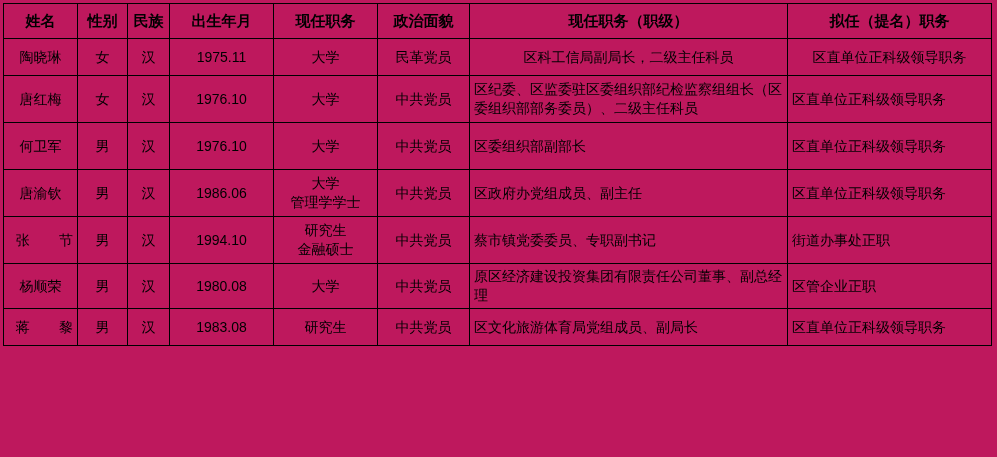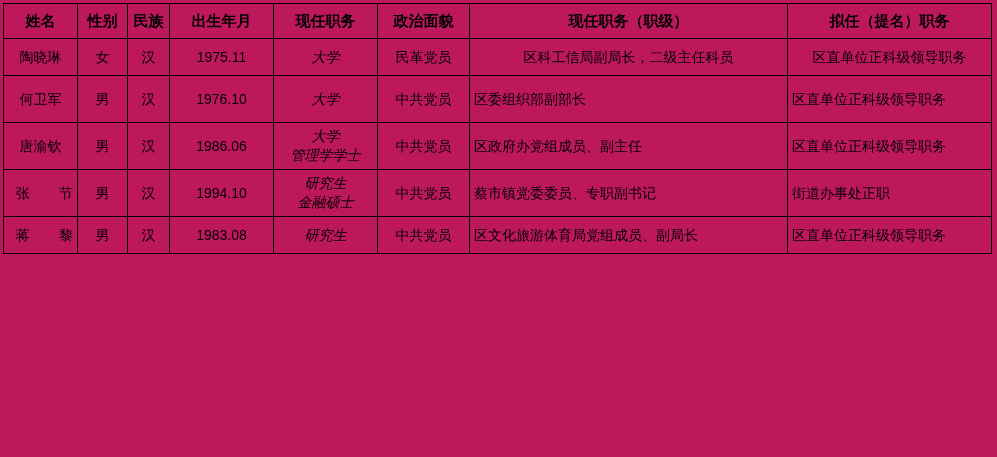--- a/index.html
+++ b/index.html
@@ -57,21 +57,21 @@
     text-align: center;
     white-space: nowrap;
   }
   td.left {
     text-align: left;
   }
   td.edu {
     text-align: center;
     line-height: 1.3;
   }
-  .edu-line { display: block; font-style: italic; }
+  .edu-line { display: block; }
   .name-spaced {
     letter-spacing: 0.55em;
     padding-left: 0.55em;
   }
   tr.r-1 td { height: 36px; text-align: center; }
   tr.r-2 td { height: 46px; }
   tr.r-3 td { height: 46px; }
   tr.r-4 td { height: 46px; }
   tr.r-5 td { height: 36px; }
   tr.r-6 td { height: 46px; }
@@ -112,20 +112,32 @@
         <td class="center">女</td>
         <td class="center">汉</td>
         <td class="center">1975.11</td>
         <td class="edu">
           <span class="edu-line">大学</span>
         </td>
         <td class="center">民革党员</td>
         <td class="left">区科工信局副局长，二级主任科员</td>
         <td class="left">区直单位正科级领导职务</td>
       </tr>
+      <tr class="r-2">
+        <td class="name">唐红梅</td>
+        <td class="center">女</td>
+        <td class="center">汉</td>
+        <td class="center">1976.10</td>
+        <td class="edu">
+          <span class="edu-line">大学</span>
+        </td>
+        <td class="center">中共党员</td>
+        <td class="left">区纪委、区监委驻区委组织部纪检监察组组长（区委组织部部务委员）、二级主任科员</td>
+        <td class="left">区直单位正科级领导职务</td>
+      </tr>
       <tr class="r-3">
         <td class="name">何卫军</td>
         <td class="center">男</td>
         <td class="center">汉</td>
         <td class="center">1976.10</td>
         <td class="edu">
           <span class="edu-line">大学</span>
         </td>
         <td class="center">中共党员</td>
         <td class="left">区委组织部副部长</td>
@@ -151,20 +163,32 @@
         <td class="center">男</td>
         <td class="center">汉</td>
         <td class="center">1994.10</td>
         <td class="edu">
           <span class="edu-line">研究生</span>
           <span class="edu-line">金融硕士</span>
         </td>
         <td class="center">中共党员</td>
         <td class="left">蔡市镇党委委员、专职副书记</td>
         <td class="left">街道办事处正职</td>
+      </tr>
+      <tr class="r-7">
+        <td class="name">杨顺荣</td>
+        <td class="center">男</td>
+        <td class="center">汉</td>
+        <td class="center">1980.08</td>
+        <td class="edu">
+          <span class="edu-line">大学</span>
+        </td>
+        <td class="center">中共党员</td>
+        <td class="left">原区经济建设投资集团有限责任公司董事、副总经理</td>
+        <td class="left">区管企业正职</td>
       </tr>
       <tr class="r-8">
         <td class="name">
           <span class="name-spaced">蒋　黎</span>
         </td>
         <td class="center">男</td>
         <td class="center">汉</td>
         <td class="center">1983.08</td>
         <td class="edu">
           <span class="edu-line">研究生</span>

